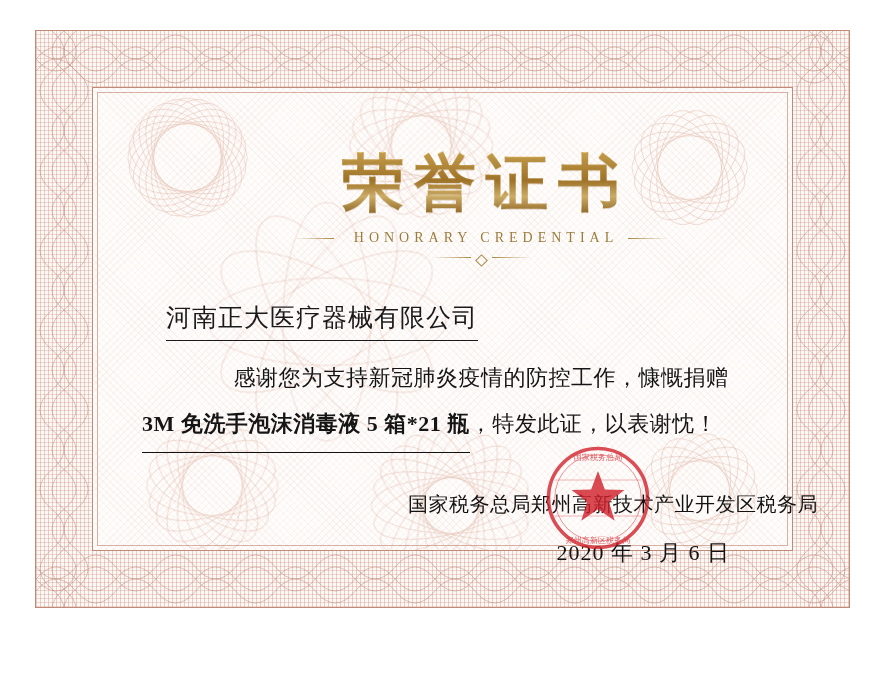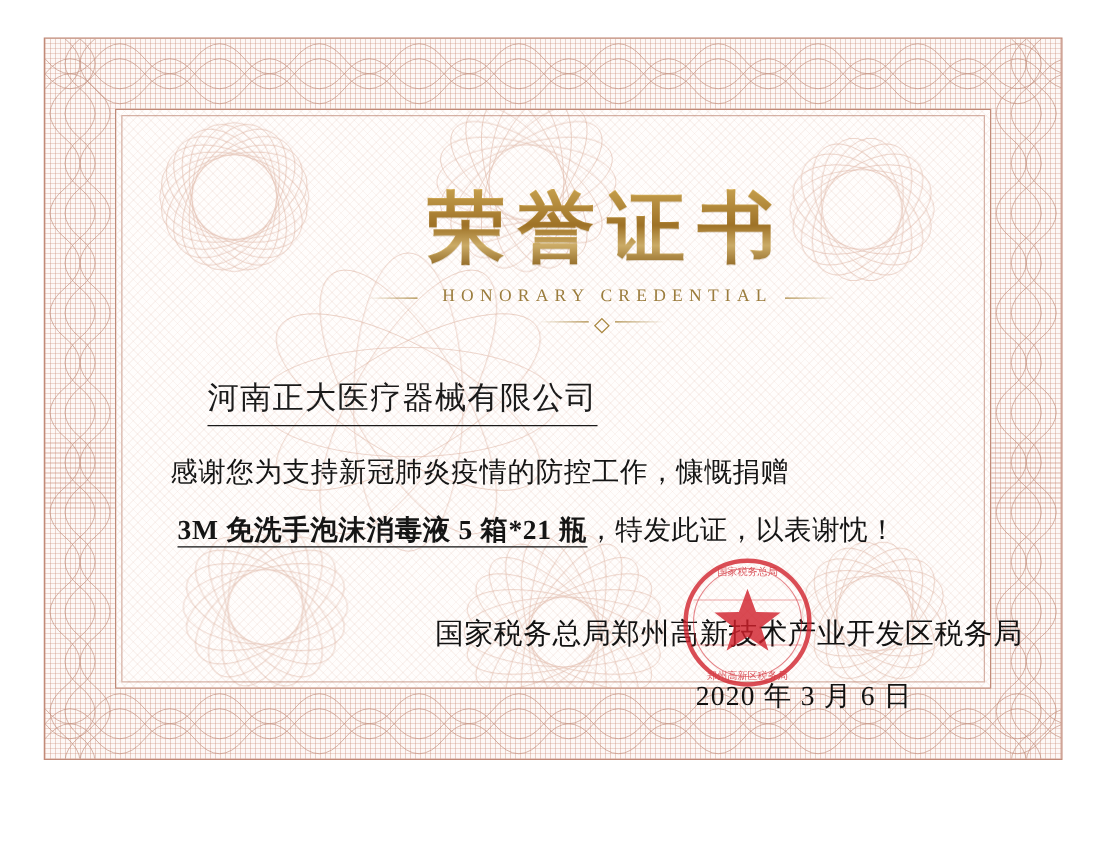--- a/index.html
+++ b/index.html
@@ -170,37 +170,38 @@
     border-bottom: 1.5px solid #1a1a1a;
     padding-bottom: 6px;
   }
 
   .body-line {
     margin-top: 22px;
     font-family: "Liberation Serif", serif;
     font-size: 22px;
     color: #151515;
     letter-spacing: 0.5px;
+    text-align: center;
   }
   .body-line.second {
     margin-top: 16px;
     text-align: left;
     padding-left: 6px;
   }
   .item-underline {
     border-bottom: 1.5px solid #111;
-    padding-bottom: 1px;
+    padding-bottom: 16px;
     font-weight: bold;
   }
 
   .issuer {
     margin-top: 52px;
     text-align: right;
     font-family: "Liberation Serif", serif;
-    font-size: 23px;
+    font-size: 20px;
     color: #121212;
     letter-spacing: 0.5px;
     padding-right: 8px;
   }
   .issue-date {
     margin-top: 20px;
     text-align: right;
     font-family: "Liberation Serif", serif;
     font-size: 22px;
     color: #121212;

